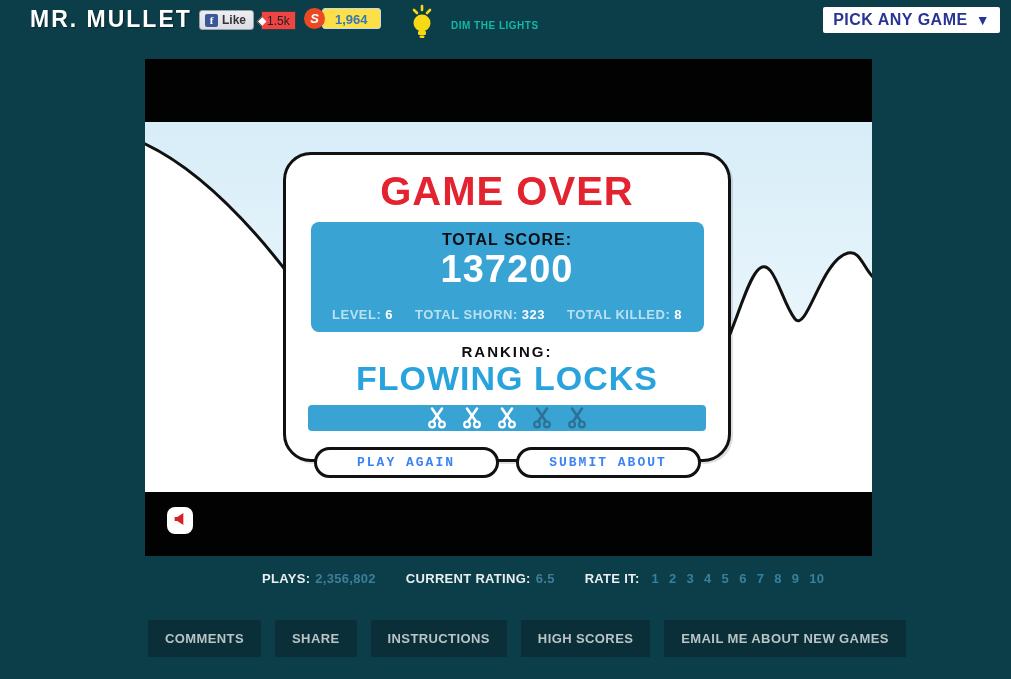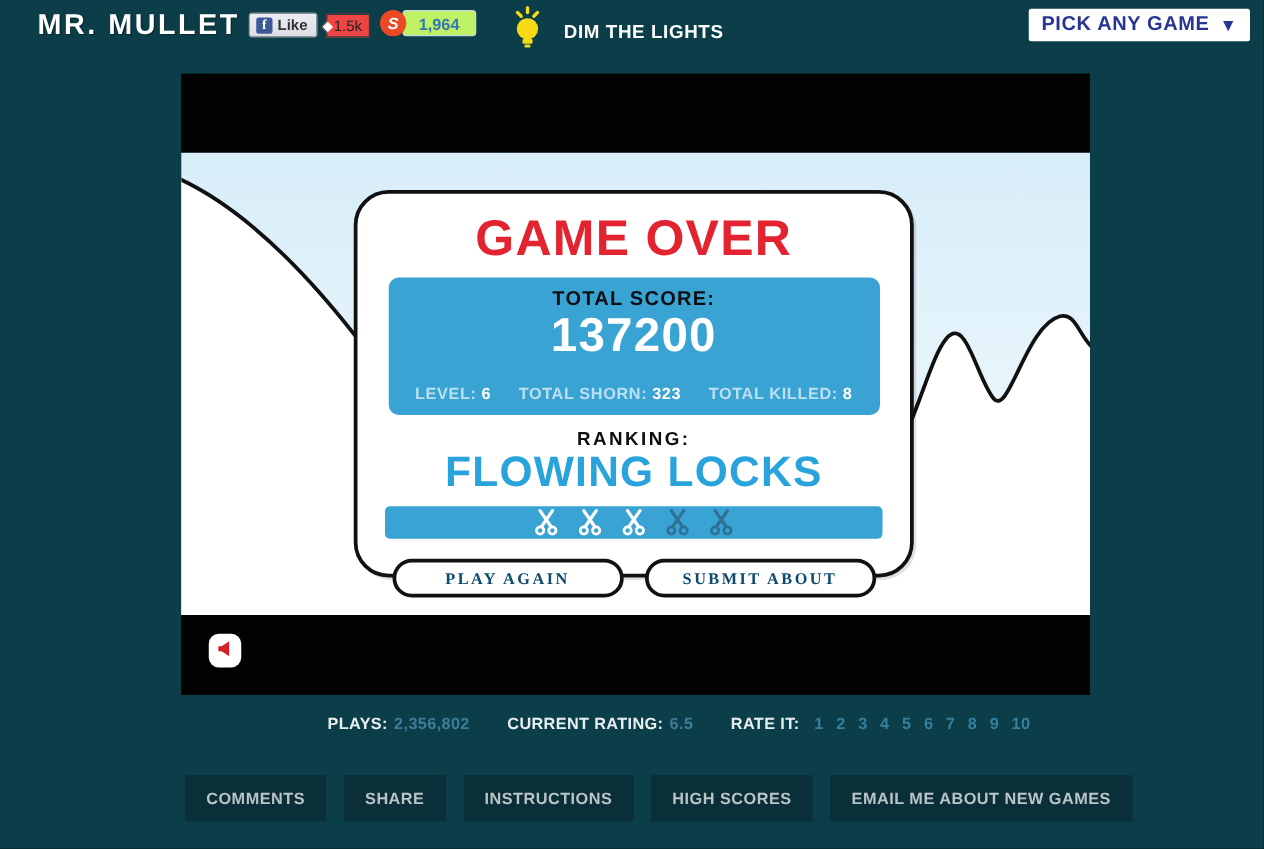--- a/index.html
+++ b/index.html
@@ -39,26 +39,26 @@
     background:#fff; border-left:1px solid #3a3a3a; border-bottom:1px solid #3a3a3a;
     transform:rotate(45deg);
   }
   .su-wrap { position:absolute; left:304px; top:8px; display:flex; align-items:center; cursor:pointer; }
   .su-circle {
     width:21px; height:21px; border-radius:50%; background:#eb4924;
     color:#fff; font-weight:bold; font-size:13px; text-align:center; line-height:21px;
     z-index:2; font-style:italic;
   }
   .su-count {
-    margin-left:-3px; background:#bef264; border:1px solid #c6d9e4; border-radius:3px;
+    margin-left:-3px; background:#fde047; border:1px solid #c6d9e4; border-radius:3px;
     color:#3577b5; font-weight:bold; font-size:13px;
     padding:1px 12px; height:21px; line-height:19px; min-width:52px; text-align:right;
   }
   .dim-wrap { position:absolute; left:405px; top:4px; display:flex; align-items:center; gap:12px; cursor:pointer; }
-  .dim-label { color:#ffffff; font-weight:bold; font-size:15px; letter-spacing:.5px; }
+  .dim-label { color:#14b8a6; font-weight:bold; font-size:10px; letter-spacing:.5px; }
   .pick-btn {
     position:absolute; right:11px; top:7px;
     background:#ffffff; border:none; border-radius:2px;
     color:#283593; font-weight:bold; font-size:16px; letter-spacing:.5px;
     padding:4px 10px; cursor:pointer; display:flex; align-items:center; gap:8px;
   }
   .pick-arrow { font-size:14px; color:#283593; }
   
   .game-area {
     position:absolute; left:145px; top:59px; width:727px; height:497px;
@@ -98,22 +98,22 @@
   .rank-bar {
     width:398px; height:26px; margin:9px auto 0; background:#39a3d4; border-radius:4px;
     display:flex; align-items:center; justify-content:center; gap:11px;
   }
   .sc { width:24px; height:24px; display:inline-flex; }
   .sc-active { color:#ffffff; }
   .sc-inactive { color:#2e7195; }
   .dlg-buttons { margin-top:16px; display:flex; justify-content:center; gap:17px; }
   .pill-btn {
     width:185px; height:31px; background:#fff; border:3px solid #111; border-radius:16px;
-    font-family:Liberation Serif, serif;
-    font-size:13px; font-weight:bold; letter-spacing:2px; color:#0c4a6e; cursor:pointer;
+    font-family:Liberation Mono, monospace;
+    font-size:13px; font-weight:bold; letter-spacing:2px; color:#3b82f6; cursor:pointer;
   }
   
   .stats-bar {
     position:absolute; top:571px; left:262px; display:flex; gap:30px;
     font-size:13px; font-weight:bold; letter-spacing:.3px; align-items:center;justify-content:center;
   }
   .stats-bar .w { color:#e9eef0; }
   .stats-bar .v { color:#3e7d99; margin-left:5px; }
   .rate-nums { display:inline-flex; gap:10px; margin-left:8px; }
   .rate-num { color:#35809f; cursor:pointer; }

